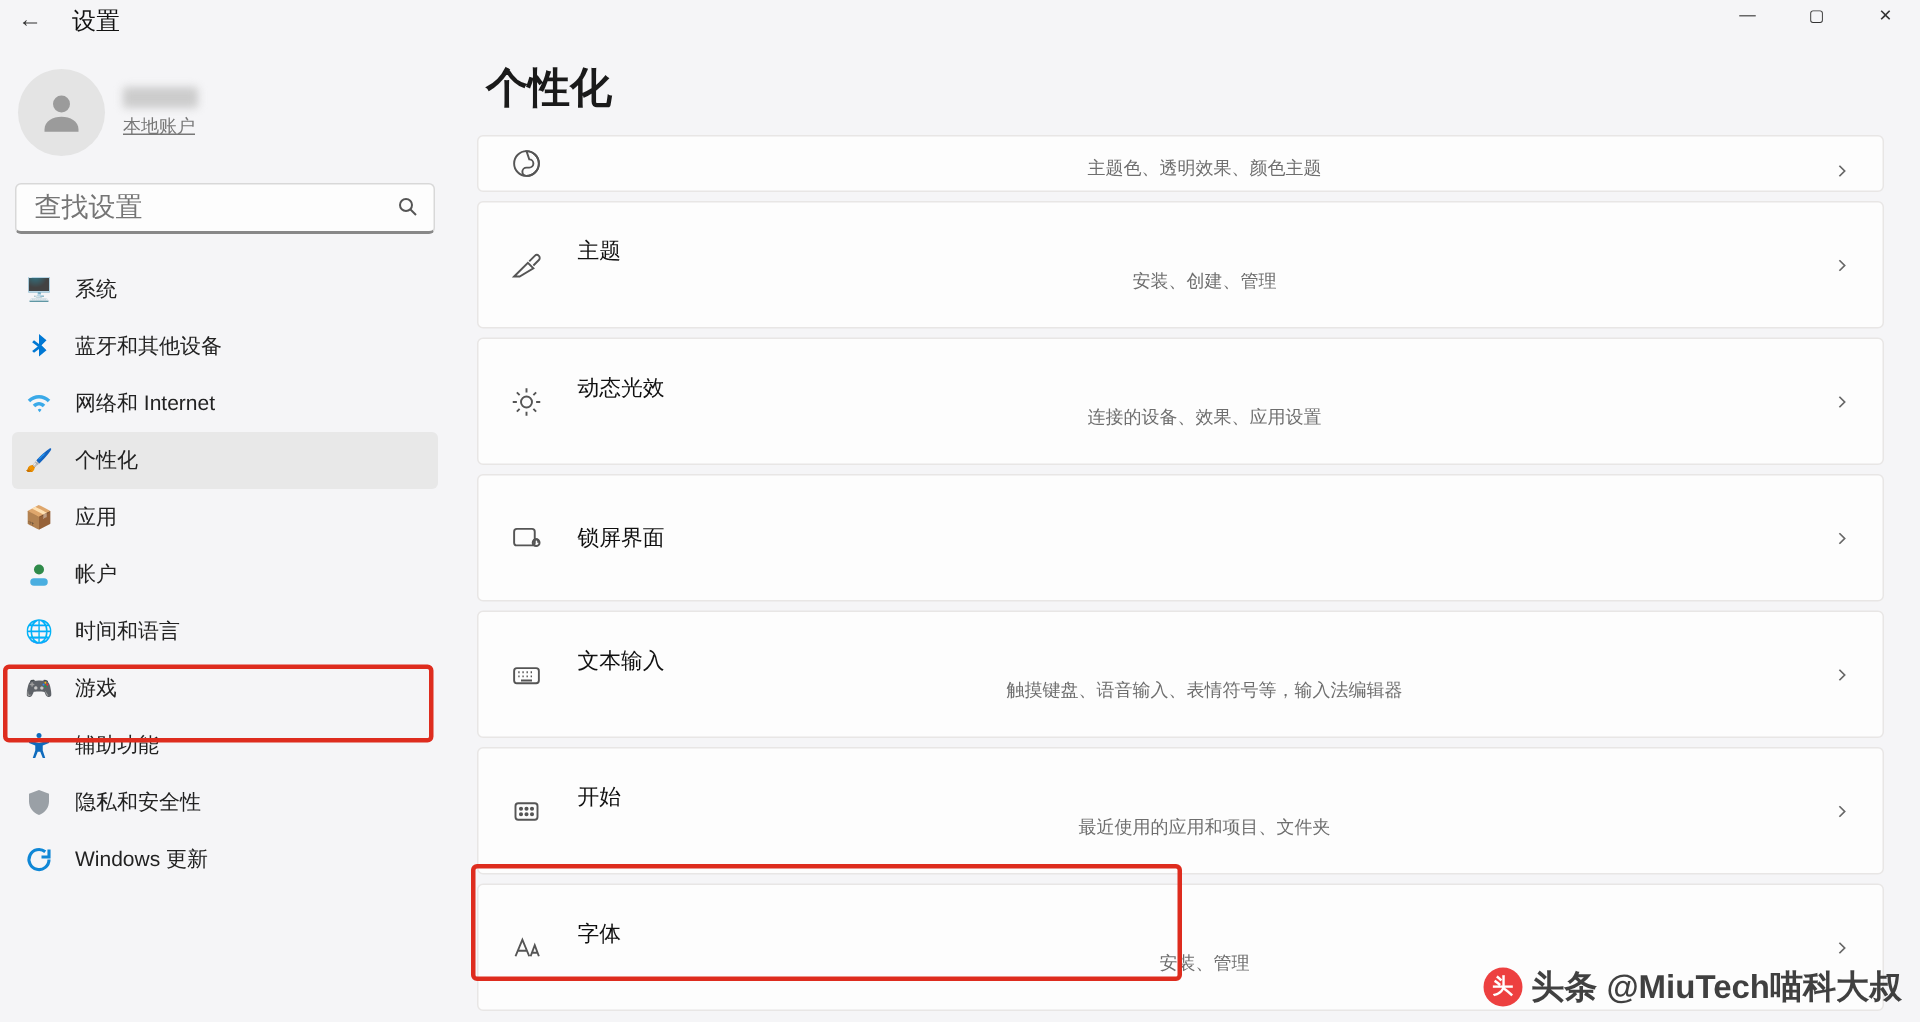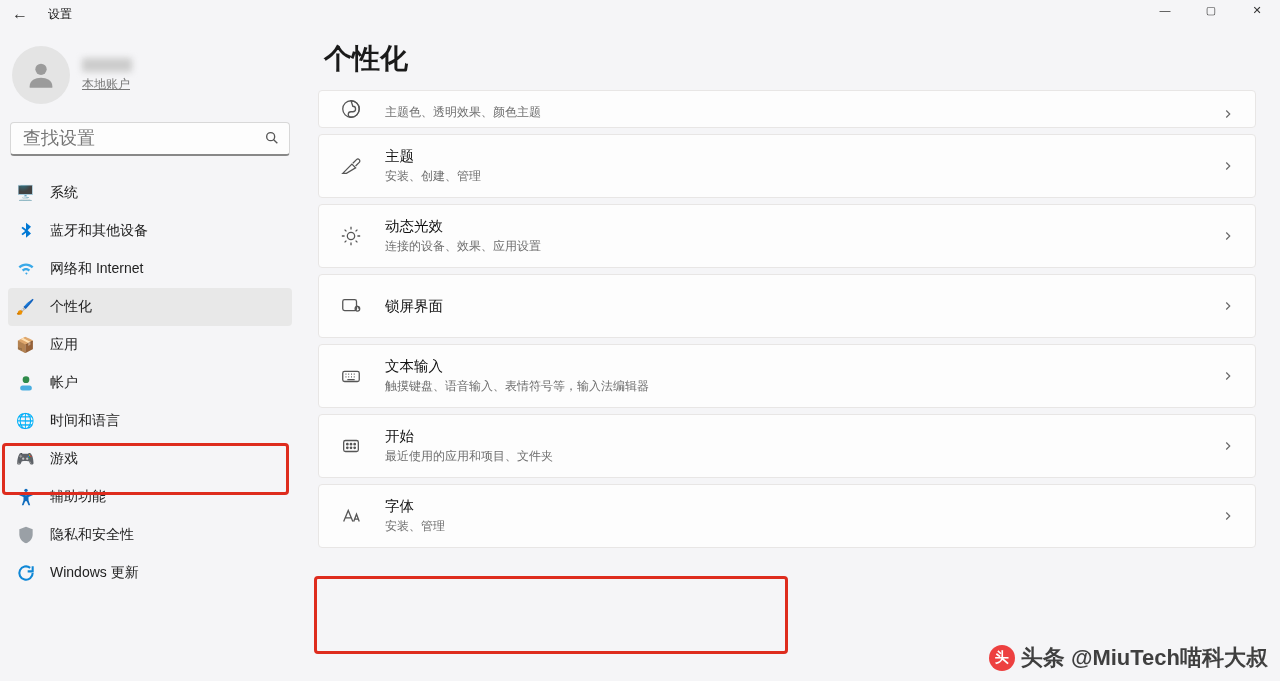--- a/index.html
+++ b/index.html
@@ -1,21 +1,21 @@
 <!DOCTYPE html>
 <html><head>
   <meta charset="utf-8">
   <style>
     * { margin: 0; padding: 0; box-sizing: border-box; font-family: "Segoe UI", "Microsoft YaHei", sans-serif; }
     body { background: #f5f5f7; width: 1280px; height: 681px; overflow: hidden; position: relative; }
     
     .titlebar { height: 28px; display: flex; align-items: center; padding-left: 10px; }
     .back-btn { width: 20px; height: 20px; display: flex; align-items: center; justify-content: center; cursor: pointer; }
     .back-arrow { font-size: 16px; color: #333; }
-    .app-title { margin-left: 18px; font-size: 12px; color: #111; }
+    .app-title { margin-left: 18px; font-size: 16px; color: #111; }
     .window-controls { position: absolute; right: 0; top: 0; display: flex; }
     .win-ctl { width: 46px; height: 20px; display: flex; align-items: center; justify-content: center; cursor: pointer; font-size: 11px; color: #333; }
     
     .layout { display: flex; height: calc(100% - 28px); }
     
     .sidebar { width: 300px; padding: 10px 8px; }
     
     .user-block { display: flex; align-items: center; padding: 8px 0 18px 4px; }
     .avatar { width: 58px; height: 58px; border-radius: 50%; background: #e4e4e4; display: flex; align-items: center; justify-content: center; }
     .avatar svg { width: 34px; height: 34px; fill: #9b9b9b; }
@@ -33,27 +33,27 @@
     .nav-icon { width: 20px; height: 20px; margin-right: 14px; display: flex; align-items: center; justify-content: center; }
     .nav-icon span.emoji { font-size: 15px; }
     
     .highlight-red { position: absolute; border: 3px solid #de2c1e; border-radius: 4px; pointer-events: none; }
     .red-sidebar { left: 2px; top: 443px; width: 287px; height: 52px; }
     .red-font { left: 314px; top: 576px; width: 474px; height: 78px; }
     
     .main { flex: 1; padding: 12px 24px 0 18px; overflow-y: hidden; }
     .page-title { font-size: 28px; font-weight: 600; color: #1a1a1a; margin-bottom: 12px; margin-left:6px; }
     
-    .setting-card { background: #fdfdfd; border: 1px solid #e8e6e5; border-radius: 4px; height: 64px; display: flex; align-items: center; padding: 0 20px; margin-bottom: 6px; cursor: pointer; position: relative; }
+    .setting-card { background: #fdfdfd; border: 1px solid #e8e6e5; border-radius: 4px; height: 85px; display: flex; align-items: center; padding: 0 20px; margin-bottom: 6px; cursor: pointer; position: relative; }
     .setting-card.partial { height: 38px; align-items: flex-end; padding-bottom: 6px; }
     .card-icon { width: 24px; height: 24px; margin-right: 22px; color: #555; display: flex; align-items: center; justify-content: center; flex-shrink: 0; }
     .card-icon svg { width: 22px; height: 22px; stroke: #555; fill: none; stroke-width: 1.4; }
     .card-text { flex: 1; }
     .card-title { font-size: 14.5px; color: #111; }
-    .card-sub { font-size: 12px; color: #6e6e6e; margin-top: 2px; }
+    .card-sub { font-size: 12px; color: #6e6e6e; margin-top: 2px; text-align: center; }
     .chevron { width: 14px; height: 14px; }
     .chevron svg { width: 14px; height: 14px; stroke: #676767; stroke-width: 2; fill: none; }
     
     .watermark { position: absolute; right: 12px; bottom: 8px; font-size: 22px; font-weight: 600; color: rgba(30,30,30,0.85); display:flex; align-items:center; gap:6px;}
     .wm-icon { width:26px; height:26px; border-radius:50%; background:#ed4040; display:inline-flex; align-items:center; justify-content:center; color:#fff; font-size:14px; font-weight:bold; }
   </style>
 </head>
 <body>
 
 <div class="titlebar">

